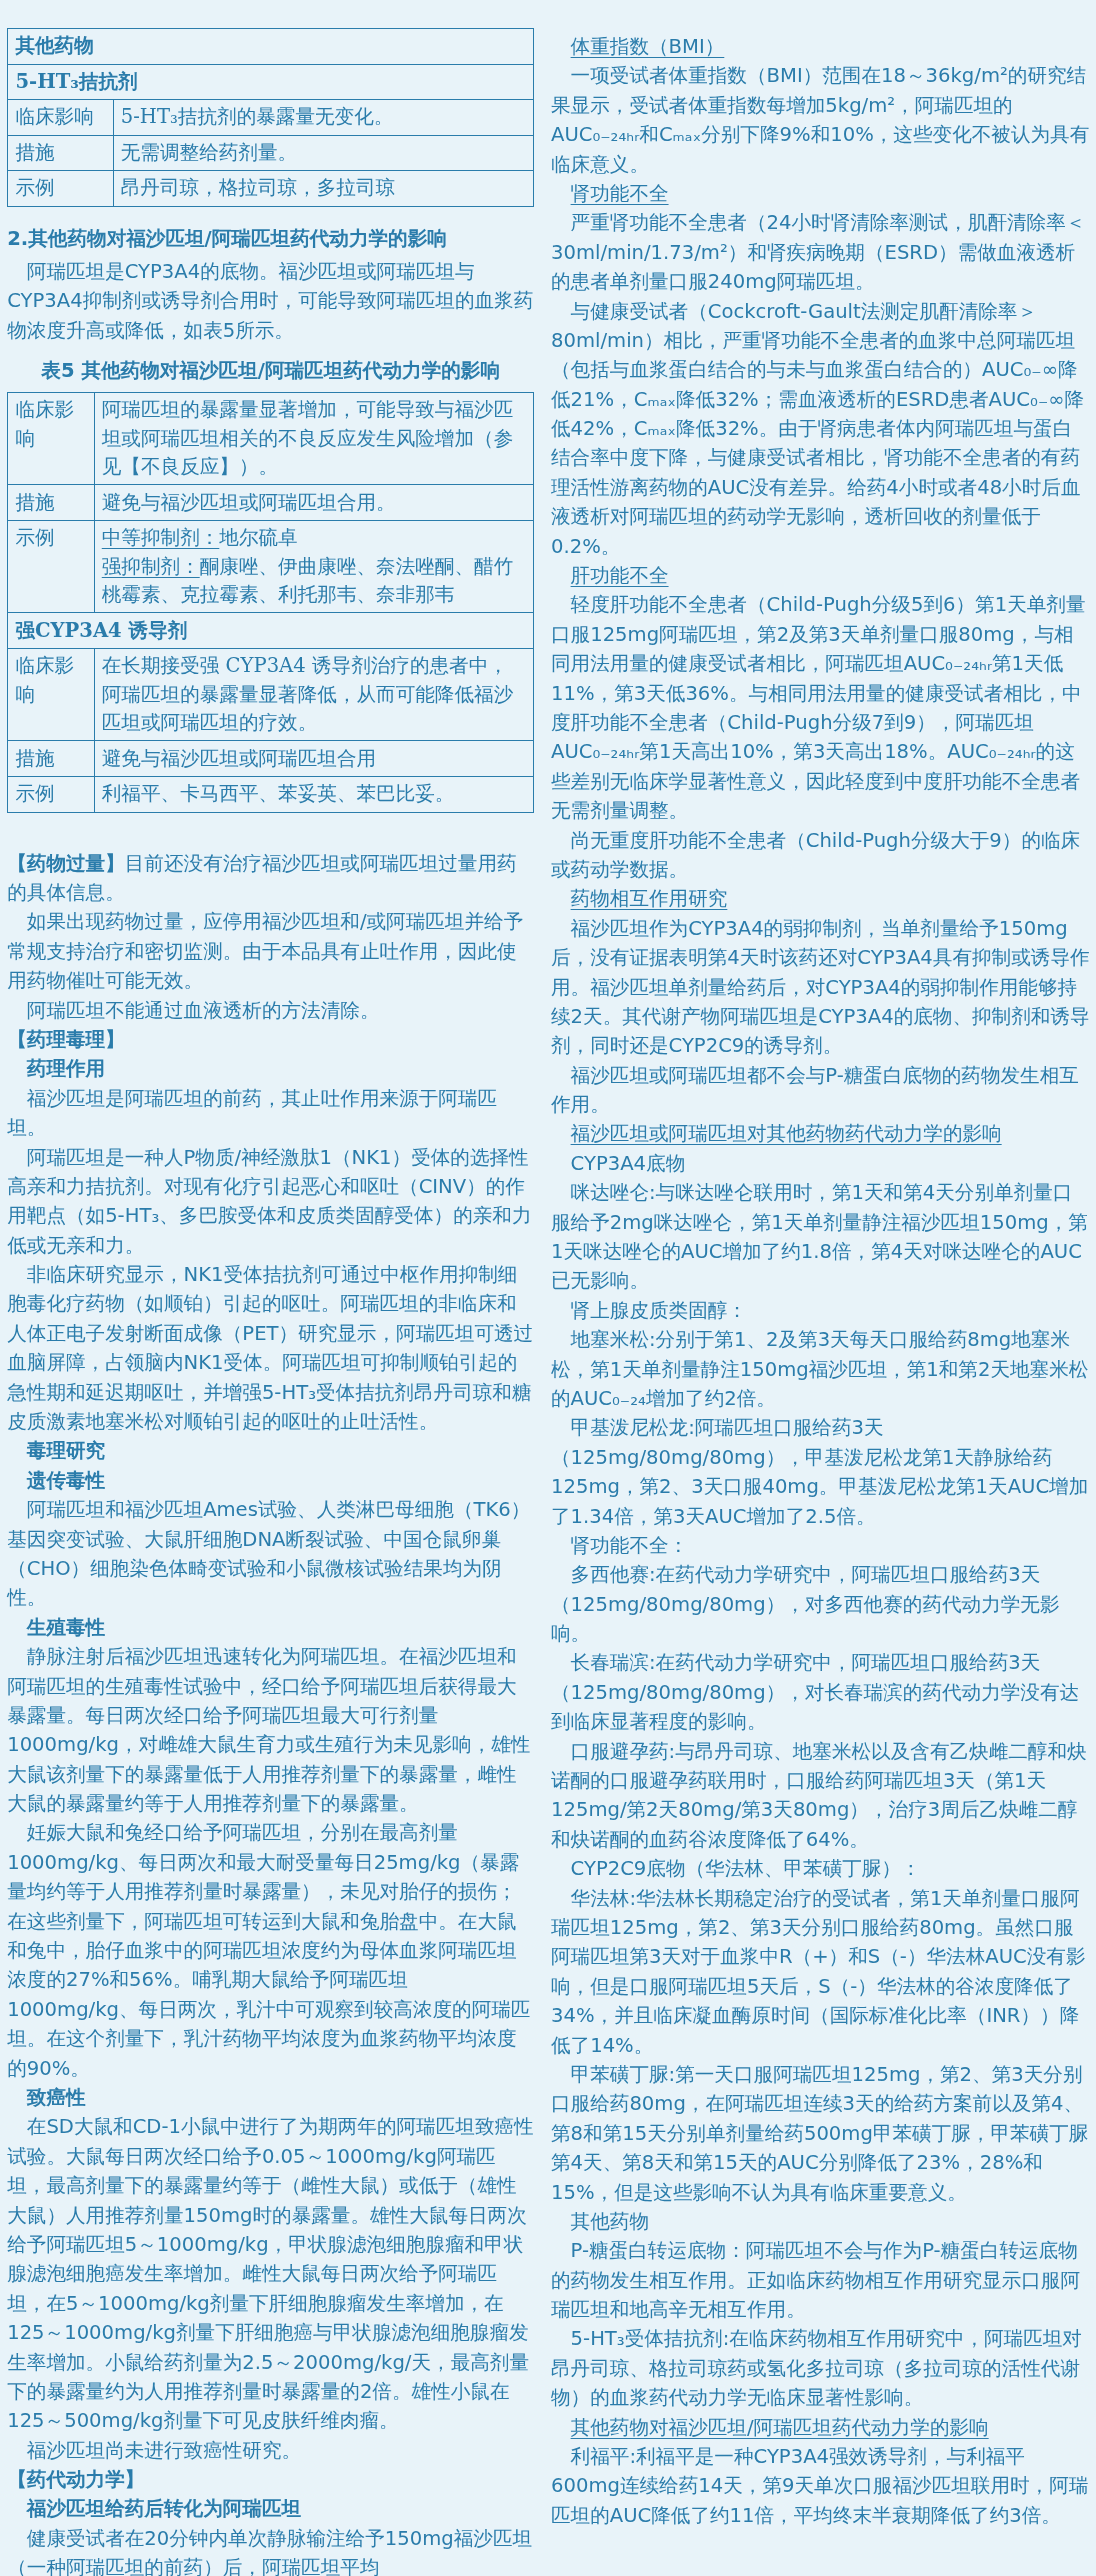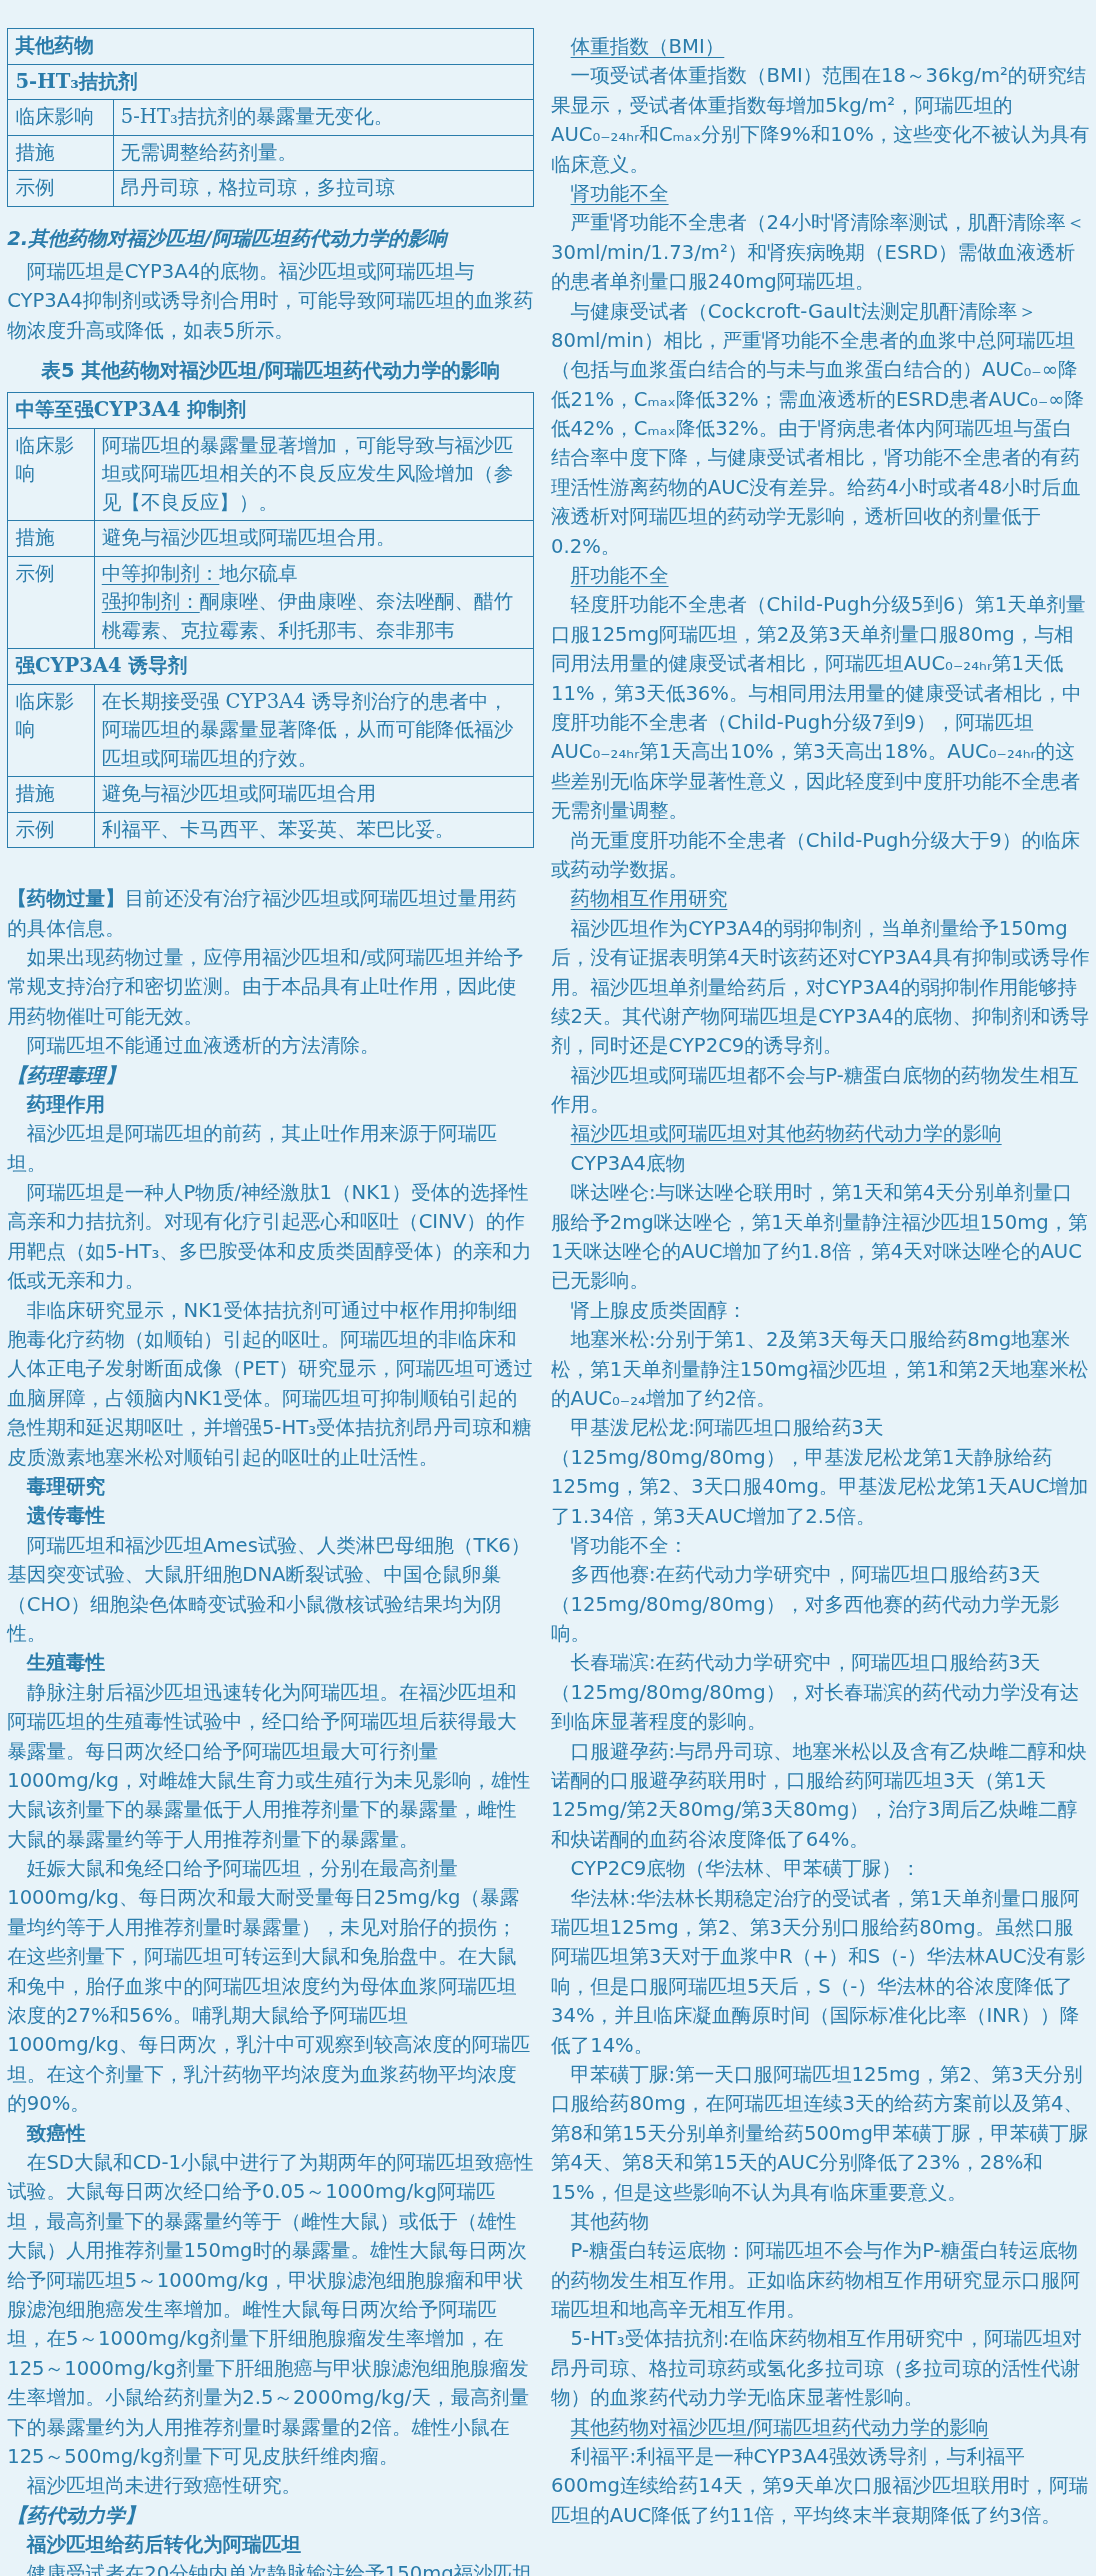--- a/index.html
+++ b/index.html
@@ -17,21 +17,21 @@
     overflow:hidden;
   }
   .page{position:relative;width:1097px;height:3140px;overflow:hidden;}
   .col{position:absolute;top:0;}
   .col-left{left:7.2px;top:28px;width:527px;}
   .col-right{left:551px;top:32px;width:539px;}
   p,div{margin:0;}
   .p{text-indent:1em;}
   .pb{text-indent:0;margin-top:36px;}
   .bl{font-weight:bold;}
-  .h1{font-weight:bold;font-style:italic;}
+  .h1{font-weight:bold;}
   .h2{font-weight:bold;text-indent:1em;}
   .h2u{text-indent:1em;}
   .h2u .u,.u{text-decoration:underline;text-underline-offset:3.6px;text-align:right;}
   .doc-table{width:100%;border-collapse:collapse;font-family:"DejaVu Serif","Liberation Serif",serif;line-height:1.45;}
   .doc-table td{border:1.5px solid var(--ink);padding:3.1px 7.2px;vertical-align:top;}
   .doc-table td.grp{font-weight:bold;}
   .t1 td.lbl{width:90px;}
   .t5 td.lbl{width:71px;}
   .tbl-wrap1{margin-bottom:17.5px;}
   .sec2-title{font-weight:bold;margin:0 0 3.1px 0;}
@@ -69,23 +69,20 @@
       </table>
     </div>
 
     <div class="h1 sec2-title">2.其他药物对福沙匹坦/阿瑞匹坦药代动力学的影响</div>
     <p class="p">阿瑞匹坦是CYP3A4的底物。福沙匹坦或阿瑞匹坦与CYP3A4抑制剂或诱导剂合用时，可能导致阿瑞匹坦的血浆药物浓度升高或降低，如表5所示。</p>
 
     <div class="t5-caption">表5 其他药物对福沙匹坦/阿瑞匹坦药代动力学的影响</div>
     <div class="tbl-wrap5">
       <table class="doc-table t5">
         <tbody>
-            <tr>
-              <td class="grp" colspan="2">中等至强CYP3A4 抑制剂</td>
-            </tr>
             <tr>
               <td class="lbl">临床影响</td>
               <td>阿瑞匹坦的暴露量显著增加，可能导致与福沙匹坦或阿瑞匹坦相关的不良反应发生风险增加（参见【不良反应】）。</td>
             </tr>
             <tr>
               <td class="lbl">措施</td>
               <td>避免与福沙匹坦或阿瑞匹坦合用。</td>
             </tr>
             <tr>
               <td class="lbl">示例</td>

